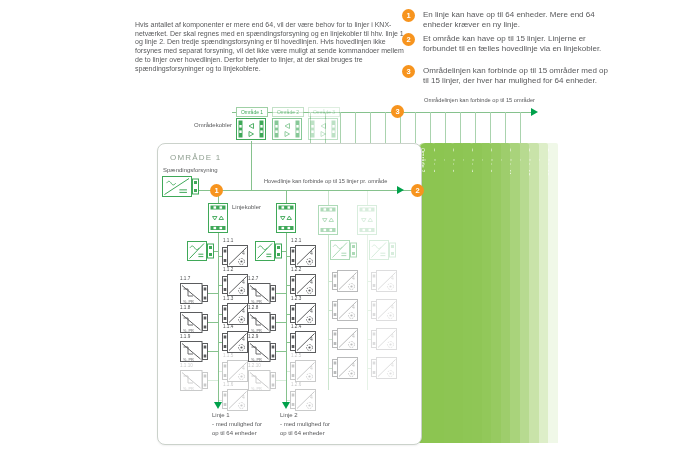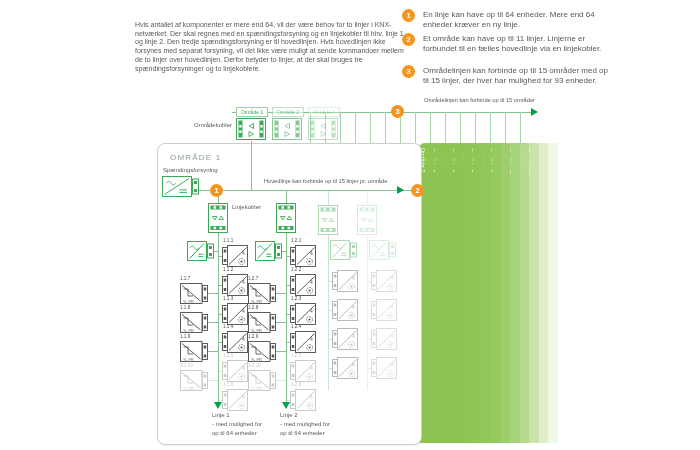--- a/index.html
+++ b/index.html
@@ -50,25 +50,25 @@
 
   <div id="intro" class="txt">Hvis antallet af komponenter er mere end 64, vil der være behov for to linjer i KNX-netværket. Der skal regnes med en spændingsforsyning og en linjekobler til hhv. linje 1 og linje 2. Den tredje spændingsforsyning er til hovedlinjen. Hvis hovedlinjen ikke forsynes med separat forsyning, vil det ikke være muligt at sende kommandoer mellem de to linjer over hovedlinjen. Derfor betyder to linjer, at der skal bruges tre spændingsforsyninger og to linjekoblere.</div>
 
   <div id="annotations">
       <div class="ann" style="top: 9px;">
         <div class="badge" style="">1</div>
         <div class="ann-text" style="">En linje kan have op til 64 enheder. Mere end 64 enheder kræver en ny linje.</div>
       </div>
       <div class="ann" style="top: 33px;">
         <div class="badge" style="">2</div>
-        <div class="ann-text" style="">Et område kan have op til 11 linjer. Linjerne er forbundet til en fælles hovedlinje via en linjekobler.</div>
+        <div class="ann-text" style="">Et område kan have op til 15 linjer. Linjerne er forbundet til en fælles hovedlinje via en linjekobler.</div>
       </div>
       <div class="ann" style="top: 65px;">
         <div class="badge" style="">3</div>
-        <div class="ann-text" style="">Områdelinjen kan forbinde op til 15 områder med op til 15 linjer, der hver har mulighed for 93 enheder.</div>
+        <div class="ann-text" style="">Områdelinjen kan forbinde op til 15 områder med op til 15 linjer, der hver har mulighed for 64 enheder.</div>
       </div>
     </div>
 
   <div class="hline" style="left:232px;top:112px;width:300px;z-index:6;"></div>
   <div id="ticks">
       <div class="tick" style="left: 310px;"></div>
       <div class="tick" style="left: 325px;"></div>
       <div class="tick" style="left: 340px;"></div>
       <div class="tick" style="left: 355px;"></div>
       <div class="tick" style="left: 370px;"></div>

